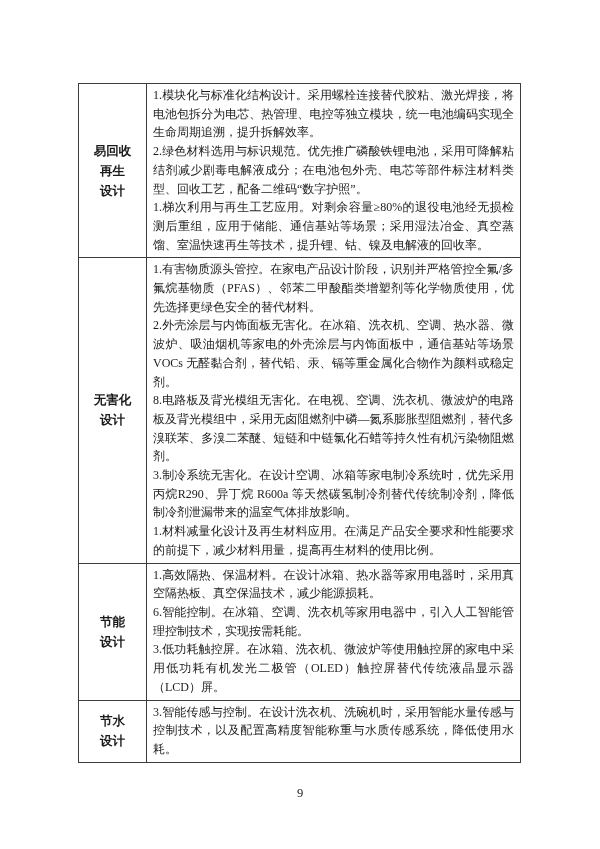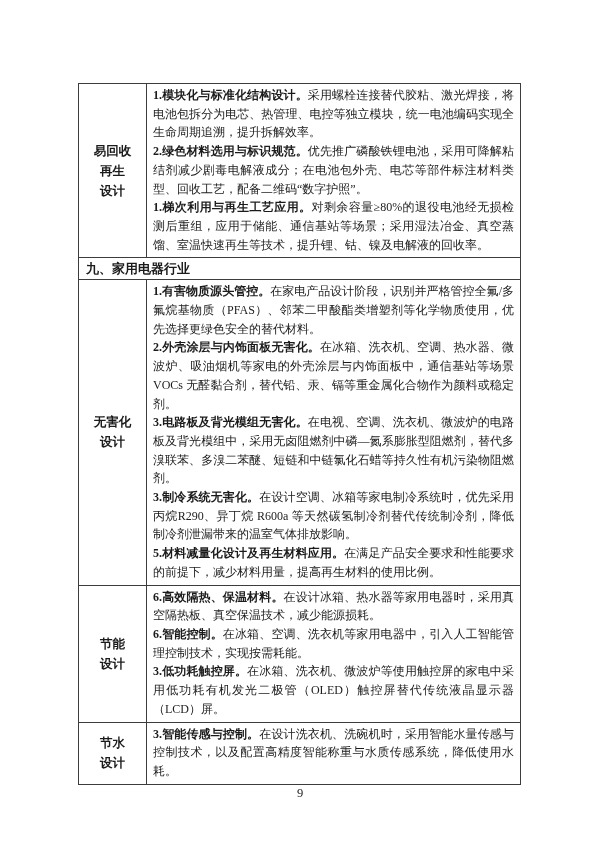--- a/index.html
+++ b/index.html
@@ -43,21 +43,21 @@
     padding: 2px 6px 3px 6px;
     font-size: 12px;
     line-height: 18.7px;
   }
   p.item {
     margin: 0;
     text-align: justify;
     text-align-last: left;
     text-justify: inter-character;
   }
-  .lead { font-weight: bold; }
+  .lead { font-weight: normal; }
   td.section-cell {
     font-weight: bold;
     font-size: 13px;
     line-height: 17px;
     padding: 2px 7px;
     vertical-align: middle;
     text-align: left;
   }
   .page-number {
     position: absolute;
@@ -87,45 +87,42 @@
           <div>再生</div>
           <div>设计</div>
         </td>
         <td class="content-cell">
           <p class="item"><span class="lead">1.模块化与标准化结构设计。</span><span>采用螺栓连接替代胶粘、激光焊接，将电池包拆分为电芯、热管理、电控等独立模块，统一电池编码实现全生命周期追溯，提升拆解效率。</span></p>
           <p class="item"><span class="lead">2.绿色材料选用与标识规范。</span><span>优先推广磷酸铁锂电池，采用可降解粘结剂减少剧毒电解液成分；在电池包外壳、电芯等部件标注材料类型、回收工艺，配备二维码“数字护照”。</span></p>
           <p class="item"><span class="lead">1.梯次利用与再生工艺应用。</span><span>对剩余容量≥80%的退役电池经无损检测后重组，应用于储能、通信基站等场景；采用湿法冶金、真空蒸馏、室温快速再生等技术，提升锂、钴、镍及电解液的回收率。</span></p>
         </td>
       </tr>
 
-      <tr style="height:21px;">
-        <td class="section-cell" colspan="2">九、家用电器行业</td>
-      </tr>
 
       <tr style="height:254px;">
         <td class="label-cell">
           <div>无害化</div>
           <div>设计</div>
         </td>
         <td class="content-cell">
           <p class="item"><span class="lead">1.有害物质源头管控。</span><span>在家电产品设计阶段，识别并严格管控全氟/多氟烷基物质（PFAS）、邻苯二甲酸酯类增塑剂等化学物质使用，优先选择更绿色安全的替代材料。</span></p>
           <p class="item"><span class="lead">2.外壳涂层与内饰面板无害化。</span><span>在冰箱、洗衣机、空调、热水器、微波炉、吸油烟机等家电的外壳涂层与内饰面板中，通信基站等场景 VOCs 无醛黏合剂，替代铅、汞、镉等重金属化合物作为颜料或稳定剂。</span></p>
-          <p class="item"><span class="lead">3.电路板及背光模组无害化。</span><span>在电视、空调、洗衣机、微波炉的电路板及背光模组中，采用无卤阻燃剂中磷—氮系膨胀型阻燃剂，替代多溴联苯、多溴二苯醚、短链和中链氯化石蜡等持久性有机污染物阻燃剂。</span></p>
+          <p class="item"><span class="lead">8.电路板及背光模组无害化。</span><span>在电视、空调、洗衣机、微波炉的电路板及背光模组中，采用无卤阻燃剂中磷—氮系膨胀型阻燃剂，替代多溴联苯、多溴二苯醚、短链和中链氯化石蜡等持久性有机污染物阻燃剂。</span></p>
           <p class="item"><span class="lead">3.制冷系统无害化。</span><span>在设计空调、冰箱等家电制冷系统时，优先采用丙烷R290、异丁烷 R600a 等天然碳氢制冷剂替代传统制冷剂，降低制冷剂泄漏带来的温室气体排放影响。</span></p>
-          <p class="item"><span class="lead">5.材料减量化设计及再生材料应用。</span><span>在满足产品安全要求和性能要求的前提下，减少材料用量，提高再生材料的使用比例。</span></p>
+          <p class="item"><span class="lead">1.材料减量化设计及再生材料应用。</span><span>在满足产品安全要求和性能要求的前提下，减少材料用量，提高再生材料的使用比例。</span></p>
         </td>
       </tr>
 
       <tr style="height:109px;">
         <td class="label-cell">
           <div>节能</div>
           <div>设计</div>
         </td>
         <td class="content-cell">
-          <p class="item"><span class="lead">6.高效隔热、保温材料。</span><span>在设计冰箱、热水器等家用电器时，采用真空隔热板、真空保温技术，减少能源损耗。</span></p>
+          <p class="item"><span class="lead">1.高效隔热、保温材料。</span><span>在设计冰箱、热水器等家用电器时，采用真空隔热板、真空保温技术，减少能源损耗。</span></p>
           <p class="item"><span class="lead">6.智能控制。</span><span>在冰箱、空调、洗衣机等家用电器中，引入人工智能管理控制技术，实现按需耗能。</span></p>
           <p class="item"><span class="lead">3.低功耗触控屏。</span><span>在冰箱、洗衣机、微波炉等使用触控屏的家电中采用低功耗有机发光二极管（OLED）触控屏替代传统液晶显示器（LCD）屏。</span></p>
         </td>
       </tr>
 
       <tr style="height:44px;margin-top:16px;">
         <td class="label-cell">
           <div>节水</div>
           <div>设计</div>
         </td>

